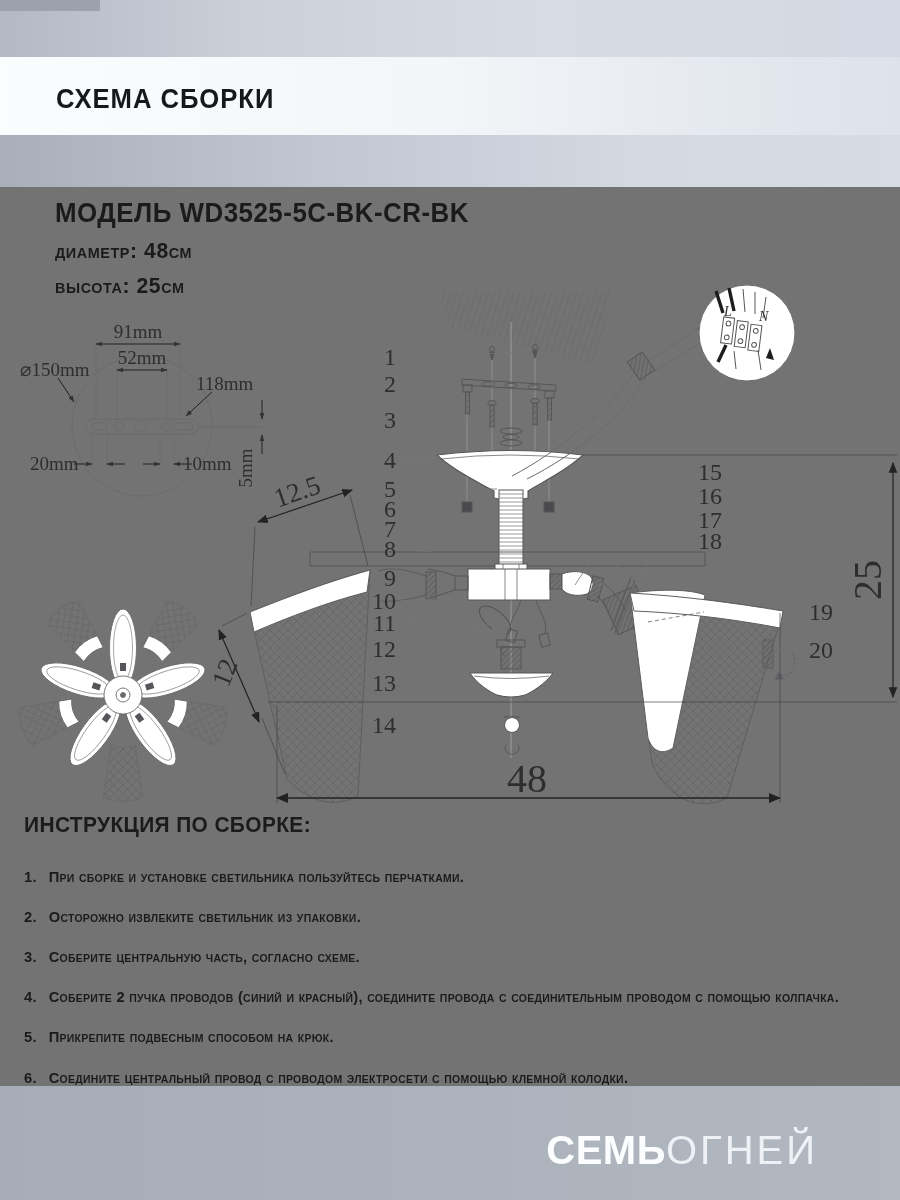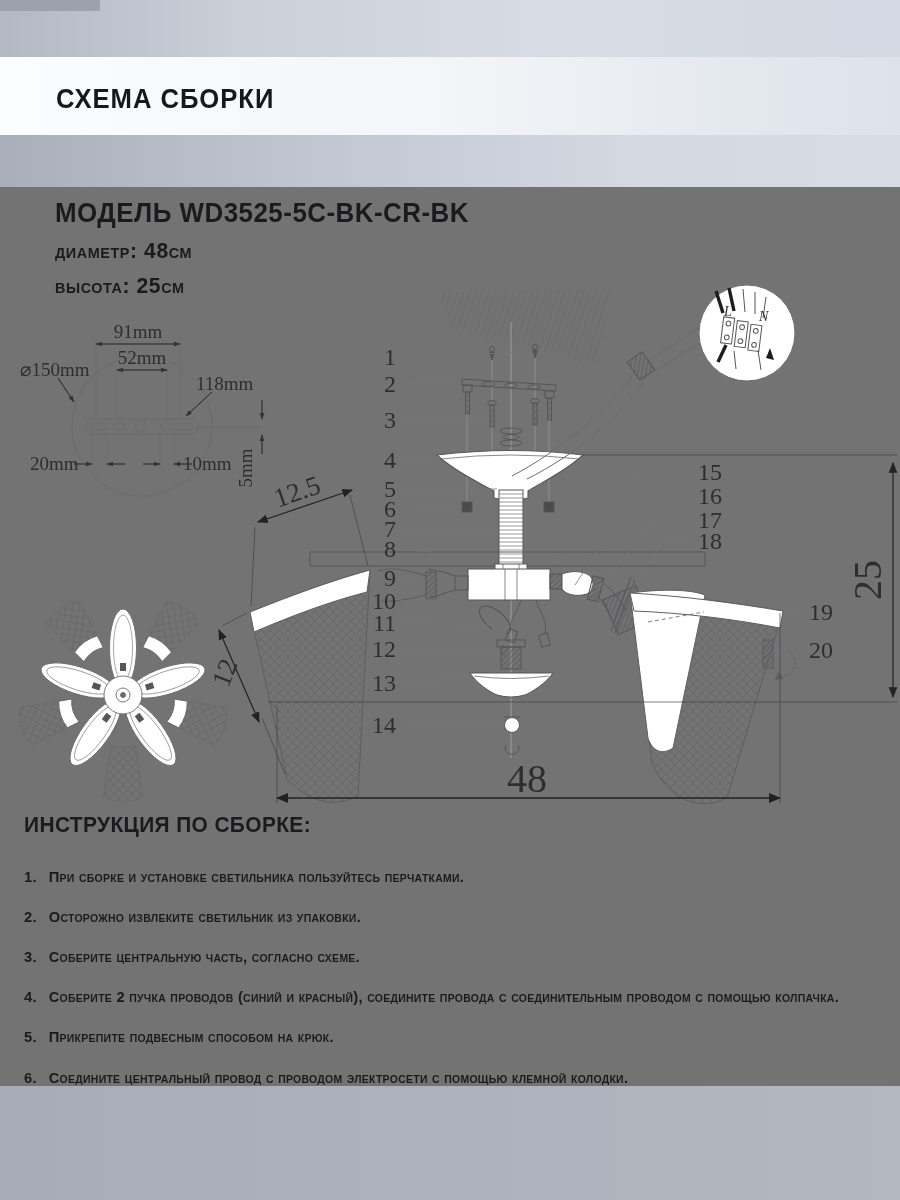--- a/index.html
+++ b/index.html
@@ -434,14 +434,17 @@
       <span class="n">5.</span>
       <span class="t">Прикрепите подвесным способом на крюк.</span>
     </div>
     <div class="ins-item">
       <span class="n">6.</span>
       <span class="t">Соедините центральный провод с проводом электросети с помощью клемной колодки.</span>
     </div>
   </div>
 
   <div class="footer"></div>
+  <div class="brand">
+    <span class="b1">СЕМЬ</span><span class="b2">ОГНЕЙ</span>
+  </div>
 
 </div>
 
 </body></html>

